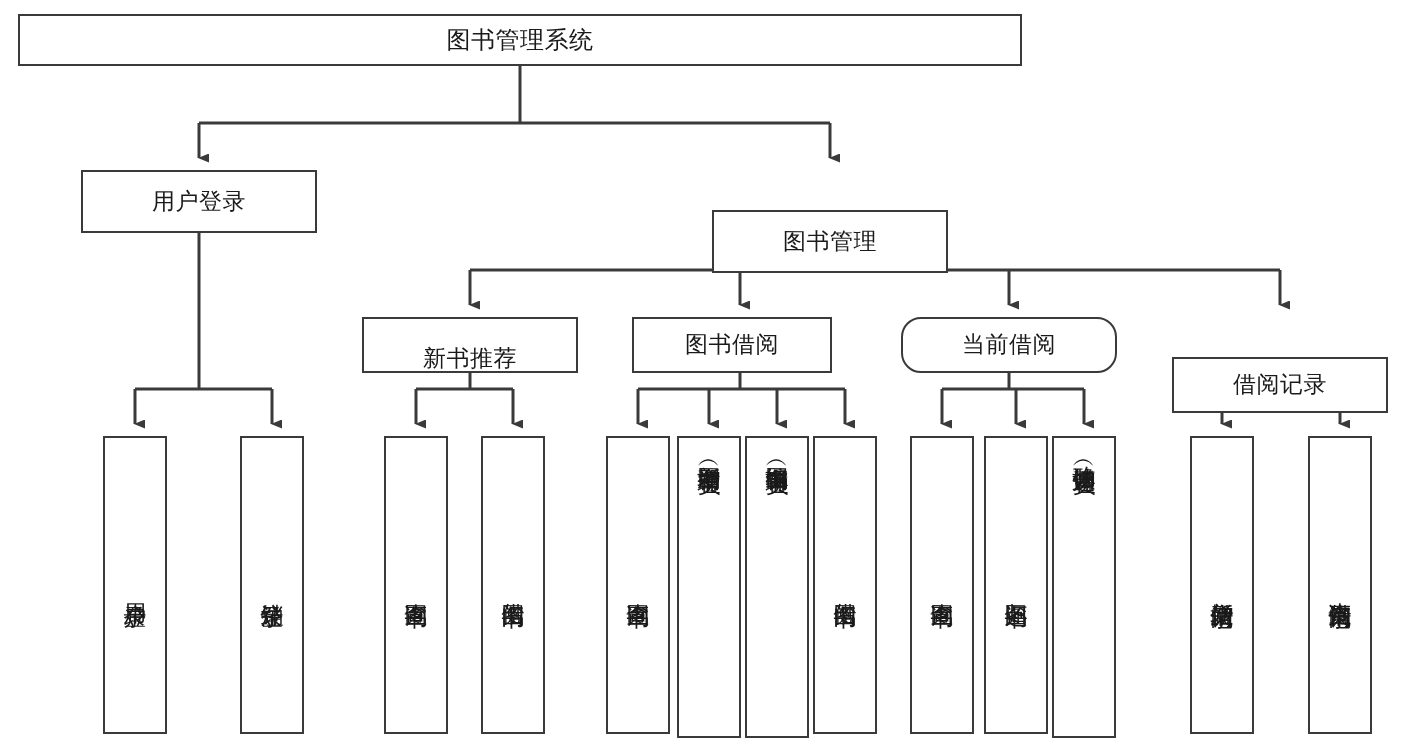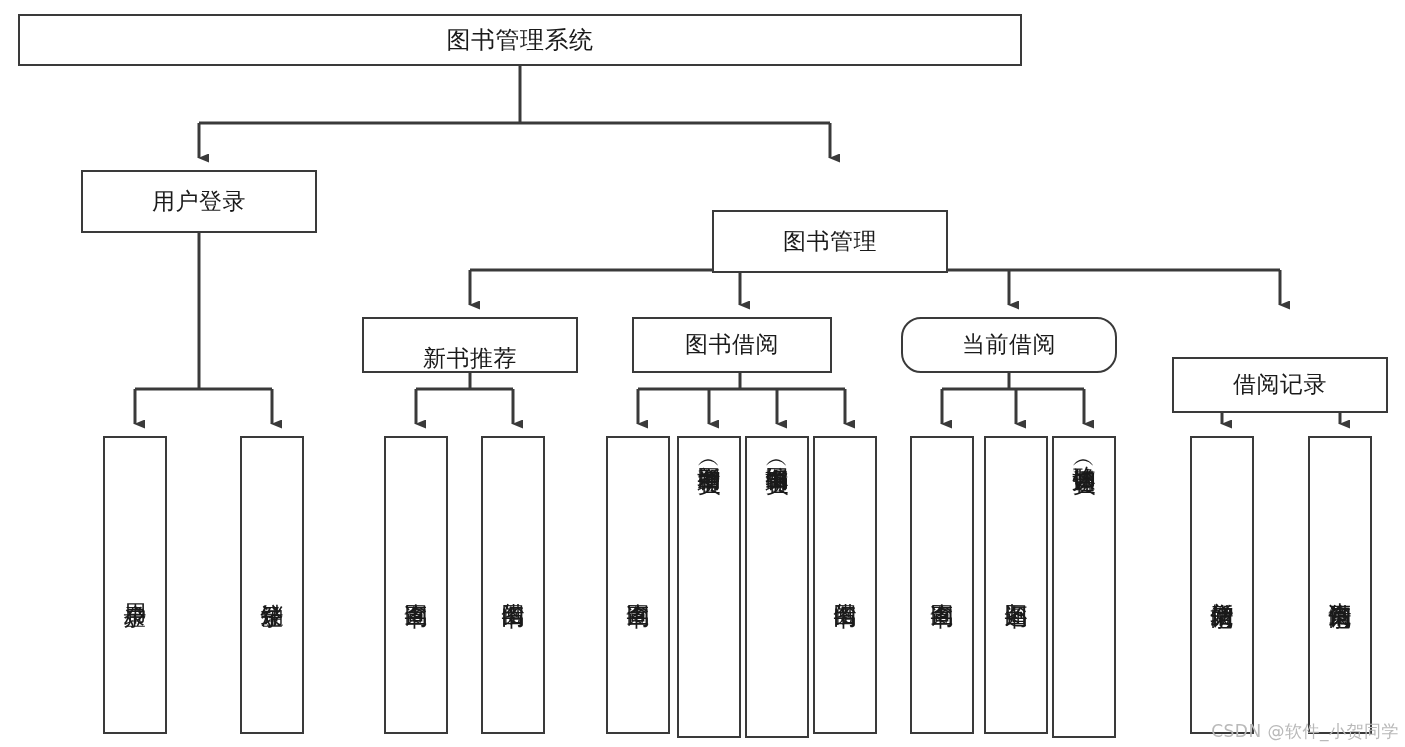--- a/index.html
+++ b/index.html
@@ -210,14 +210,13 @@
           <span class="node-label-v">新增借阅记录</span>
         </div>
       </div>
       <div class="node-box leaf" style="left: 1308px; top: 436px; width: 64px; height: 298px;">
         <div class="leaf-inner">
           <span class="node-label-v">查询借阅记录</span>
         </div>
       </div>
     </div>
 
-  <div class="watermark">CSDN @软件_小贺同学</div>
 </div>
 
 </body></html>

